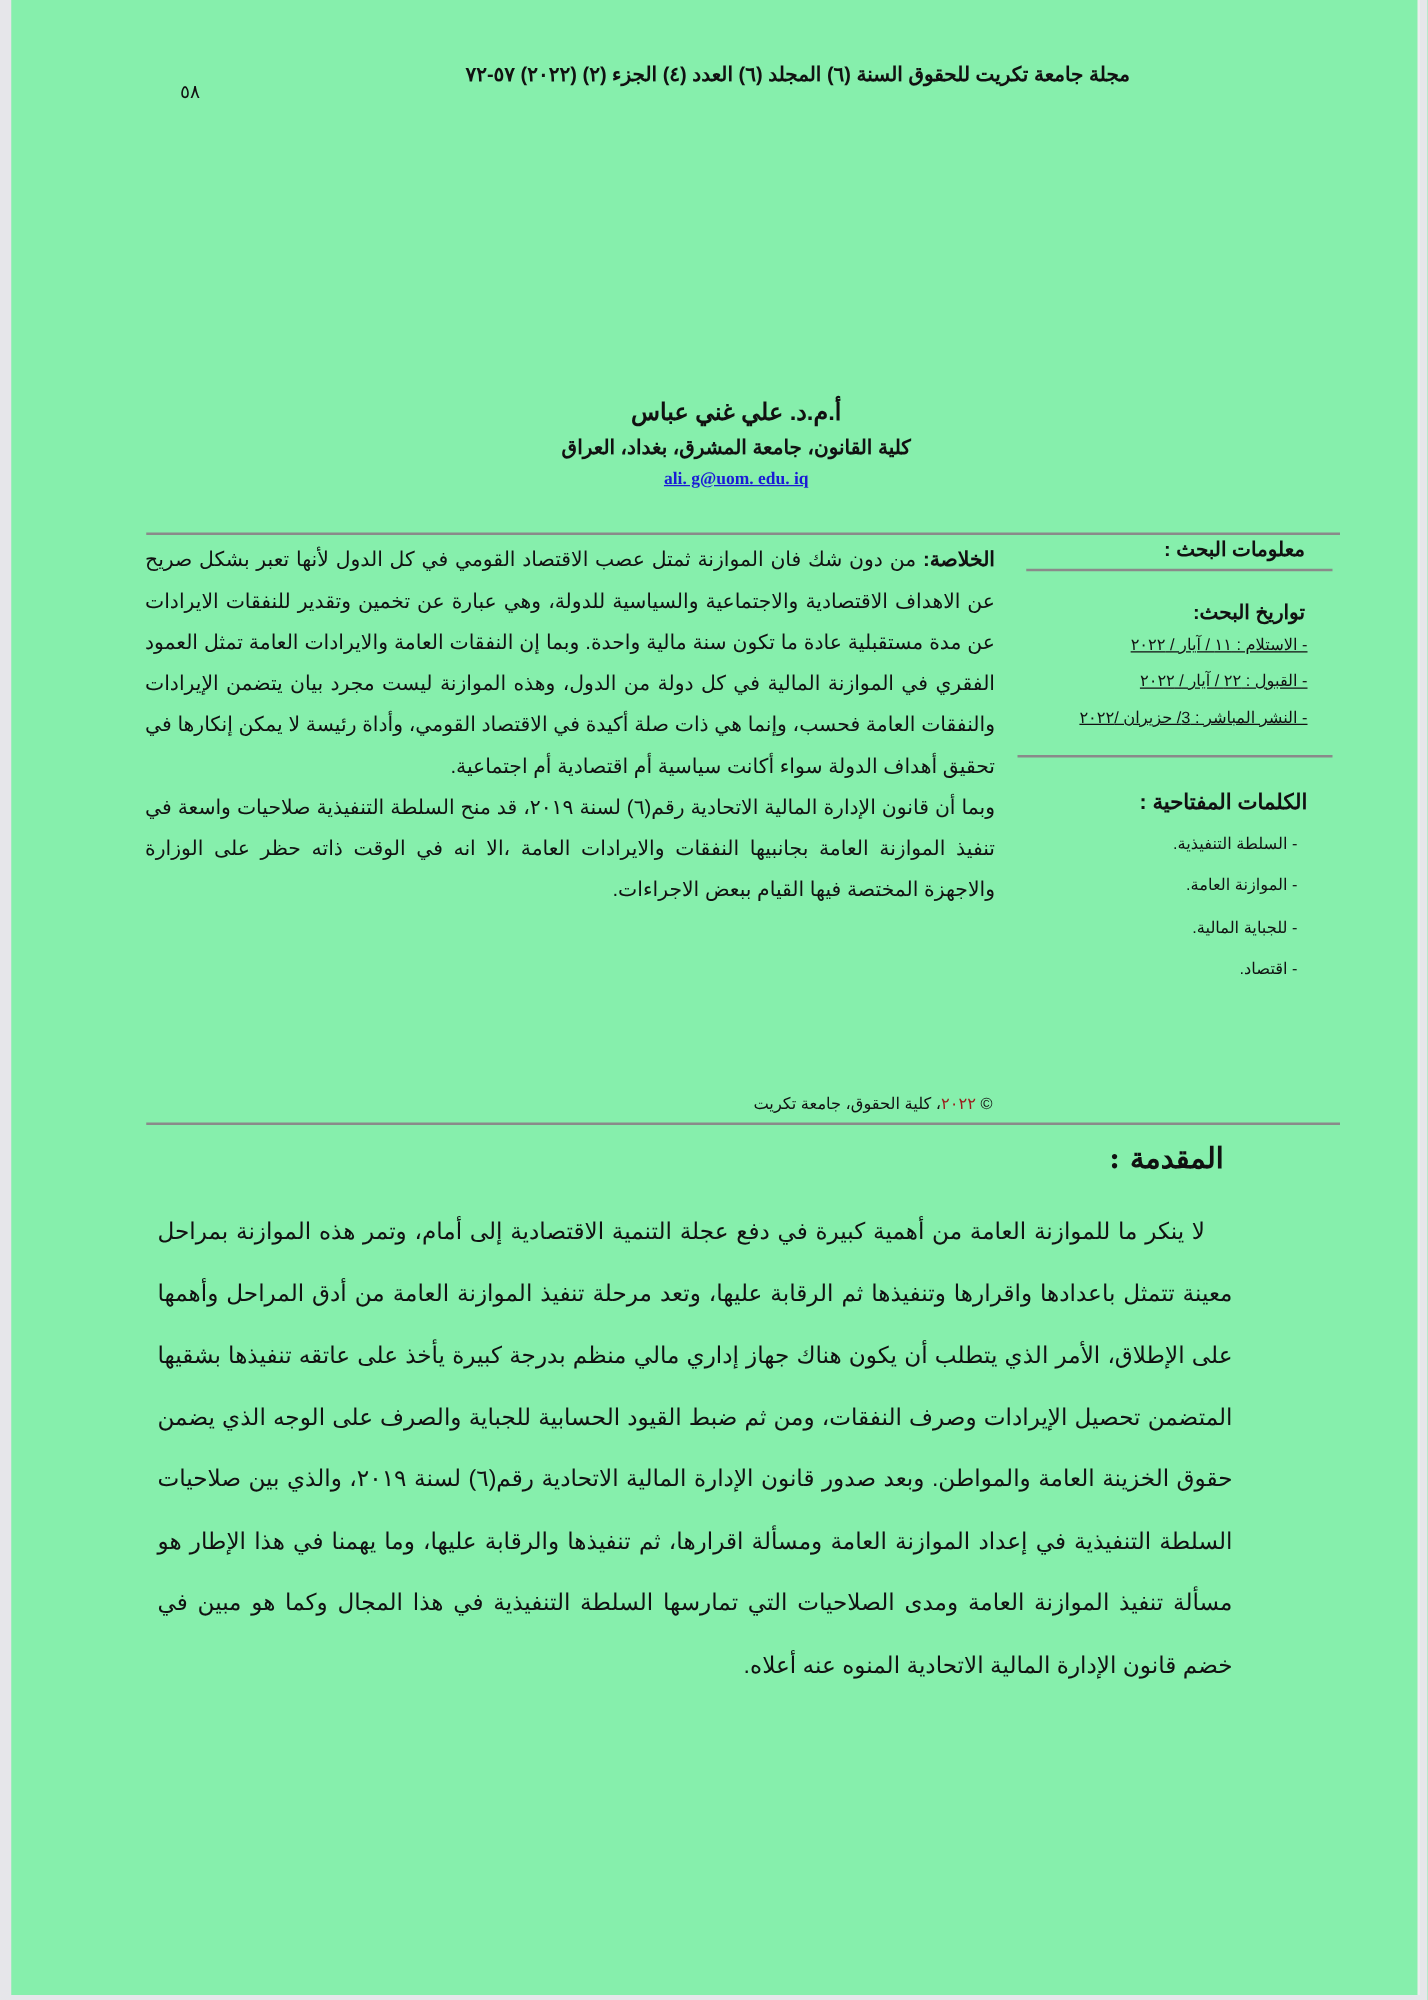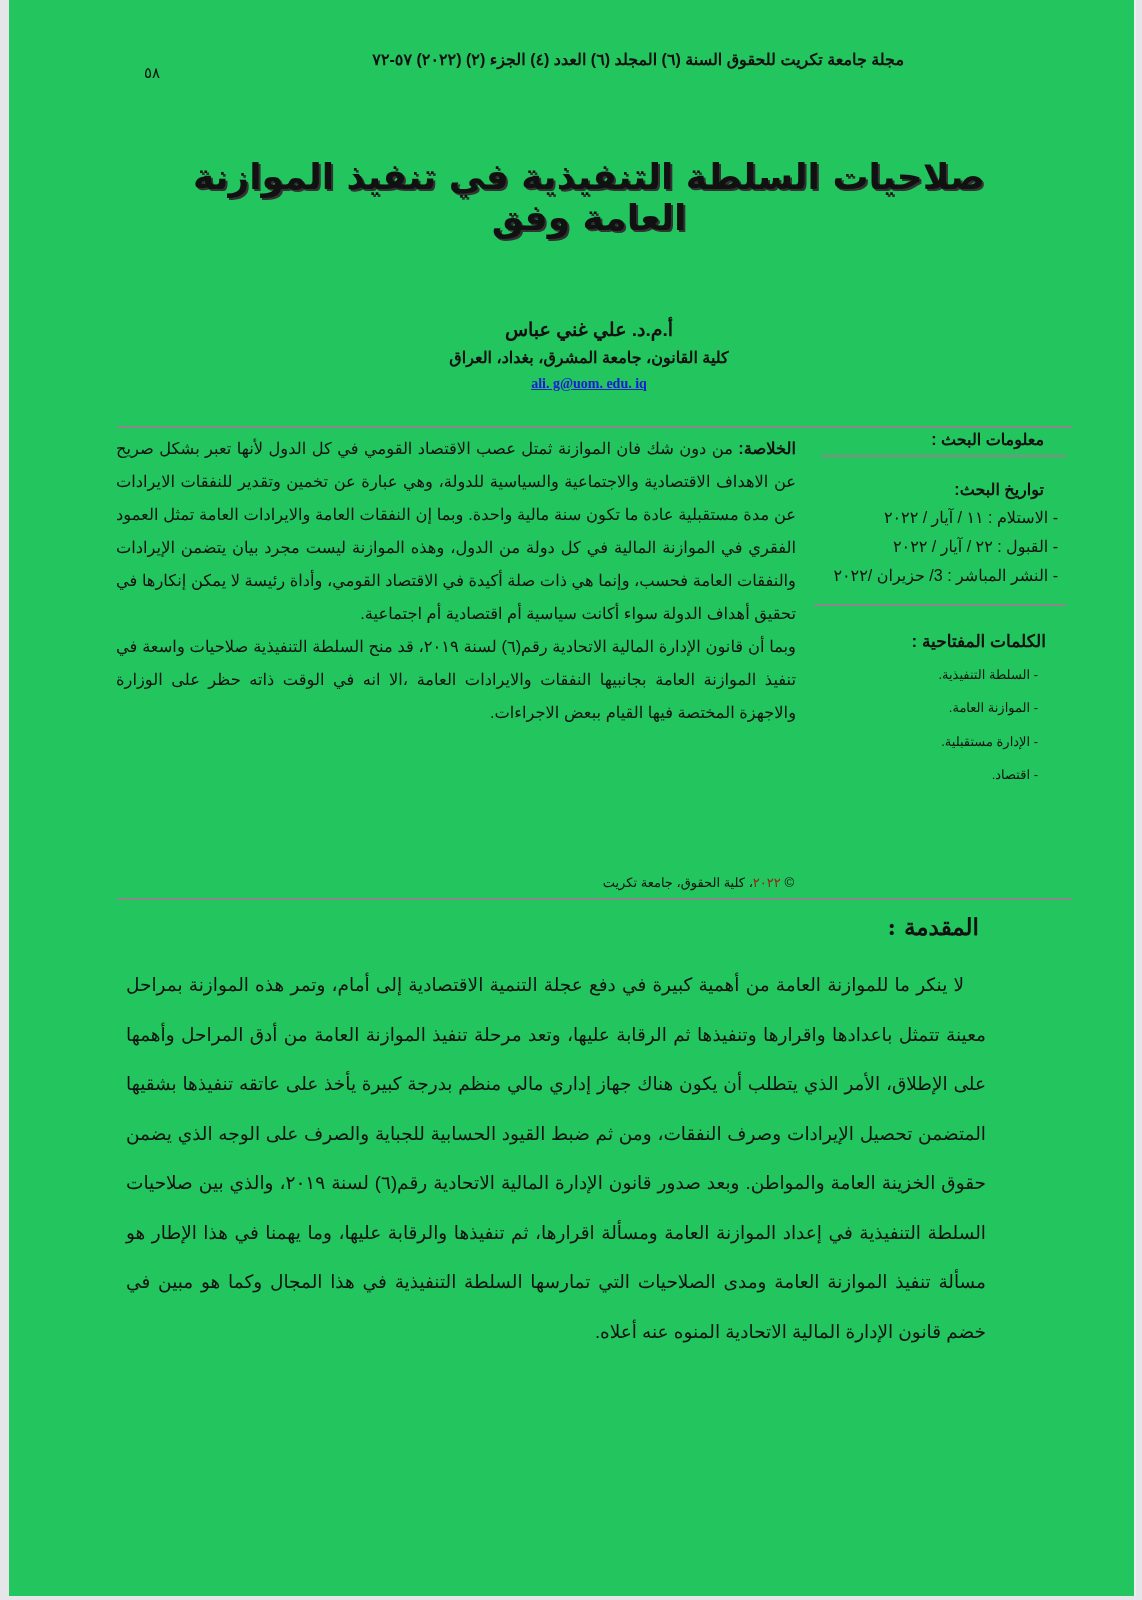--- a/index.html
+++ b/index.html
@@ -4,21 +4,21 @@
 <style>
   html, body { margin: 0; padding: 0; }
   body {
     width: 1142px; height: 1600px; overflow: hidden;
     background: #e6e6ea;
     font-family: "DejaVu Sans", "Liberation Sans", sans-serif;
     color: #111;
   }
   .page {
     position: absolute; left: 9px; top: 0; width: 1125px; height: 1596px;
-    background: #22c55e;
+    background: #86efac;
     border-right: 2px solid #ededed;
   }
   .abs { position: absolute; }
   .header-line {
     right: 230px; top: 50px; font-size: 16px; font-weight: bold; white-space: nowrap;
     font-family: "Liberation Sans", sans-serif;
   }
   .page-num { left: 135px; top: 64px; font-size: 15px; font-family: "DejaVu Sans", sans-serif; }
   .title {
     left: 140px; width: 880px; text-align: center; font-weight: 900;
@@ -35,21 +35,21 @@
   }
   .rule { background: #8a8a8a; height: 2px; }
   .rule-top { left: 108px; width: 955px; top: 426px; }
   .rule-bottom { left: 108px; width: 955px; top: 898px; }
   .side-rule { background: #8a8a8a; height: 2px; }
   .side-rule1 { left: 812px; width: 245px; top: 455px; }
   .side-rule2 { left: 805px; width: 252px; top: 604px; }
 
   .info-title { right: 90px; top: 430px; font-size: 16px; font-weight: bold; font-family: "Liberation Sans", sans-serif; }
   .dates-title { right: 90px; top: 480px; font-size: 16px; font-weight: bold; font-family: "Liberation Sans", sans-serif; }
-  .date-item { right: 76px; font-size: 16px; font-family: "Liberation Sans", sans-serif; white-space: nowrap; }
+  .date-item { right: 88px; font-size: 13px; font-family: "Liberation Sans", sans-serif; white-space: nowrap; text-decoration: underline; }
   .kw-title { right: 88px; top: 631px; font-size: 17px; font-weight: bold; font-family: "Liberation Sans", sans-serif; }
   .kw-item { right: 96px; font-size: 13px; font-family: "Liberation Sans", sans-serif; white-space: nowrap; }
 
   .abstract {
     right: 338px; top: 432px; width: 680px; font-size: 16.3px; line-height: 33px;
     text-align: justify; text-align-last: right; font-family: "Liberation Sans", sans-serif;
   }
   .abstract p { margin: 0; }
   .abs-label { font-weight: bold; }
   .copyright { right: 340px; top: 875px; font-size: 13px; font-family: "Liberation Sans", sans-serif; white-space: nowrap; }
@@ -63,39 +63,38 @@
   .intro p { margin: 0; text-indent: 22px; }
 </style>
 </head>
 <body>
 
 <div class="page">
 
   <div class="abs header-line">مجلة جامعة تكريت للحقوق السنة (٦) المجلد (٦) العدد (٤) الجزء (٢) (٢٠٢٢) ٥٧-٧٢</div>
   <div class="abs page-num">٥٨</div>
 
-  <div class="abs title title1">صلاحيات السلطة التنفيذية في تنفيذ الموازنة العامة وفق</div>
 
   <div class="abs author">أ.م.د. علي غني عباس</div>
   <div class="abs affil">كلية القانون، جامعة المشرق، بغداد، العراق</div>
   <div class="abs email">ali. g@uom. edu. iq</div>
 
   <div class="abs rule rule-top"></div>
 
   <div class="abs info-title">معلومات البحث :</div>
   <div class="abs side-rule side-rule1"></div>
   <div class="abs dates-title">تواريخ البحث:</div>
   <div class="abs date-item" style="top:508px">- الاستلام : ١١ / آيار / ٢٠٢٢</div>
   <div class="abs date-item" style="top:537px">- القبول : ٢٢ / آيار / ٢٠٢٢</div>
   <div class="abs date-item" style="top:566px">- النشر المباشر : 3/ حزيران /٢٠٢٢</div>
   <div class="abs side-rule side-rule2"></div>
   <div class="abs kw-title">الكلمات المفتاحية :</div>
   <div class="abs kw-item" style="top:667px">-  السلطة التنفيذية.</div>
   <div class="abs kw-item" style="top:700px">- الموازنة العامة.</div>
-  <div class="abs kw-item" style="top:734px">- الإدارة مستقبلية.</div>
+  <div class="abs kw-item" style="top:734px">- للجباية المالية.</div>
   <div class="abs kw-item" style="top:767px">- اقتصاد.</div>
 
   <div class="abs abstract">
     <p><span class="abs-label">الخلاصة:</span><span>  من دون شك فان الموازنة ثمتل عصب الاقتصاد القومي في كل الدول لأنها تعبر بشكل صريح عن الاهداف الاقتصادية والاجتماعية والسياسية للدولة، وهي عبارة عن تخمين وتقدير للنفقات الايرادات عن مدة مستقبلية عادة ما تكون سنة مالية واحدة.  وبما إن النفقات العامة والايرادات العامة تمثل العمود الفقري في الموازنة المالية في كل دولة من الدول، وهذه الموازنة ليست مجرد بيان يتضمن الإيرادات والنفقات العامة فحسب، وإنما هي ذات صلة أكيدة في الاقتصاد القومي، وأداة رئيسة لا يمكن إنكارها في تحقيق أهداف الدولة سواء أكانت سياسية أم اقتصادية أم اجتماعية.</span></p>
     <p>وبما أن قانون الإدارة المالية الاتحادية رقم(٦) لسنة ٢٠١٩، قد منح السلطة التنفيذية صلاحيات واسعة في تنفيذ الموازنة العامة بجانبيها النفقات والايرادات العامة ،الا انه في الوقت ذاته حظر على الوزارة والاجهزة المختصة فيها القيام ببعض الاجراءات.</p>
   </div>
 
   <div class="abs copyright">
     <span>©</span>
     <span class="copy-year">٢٠٢٢</span><span>، كلية الحقوق، جامعة تكريت</span>

